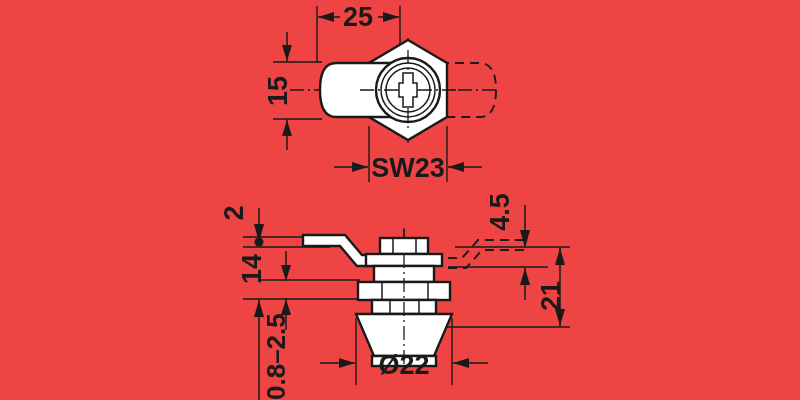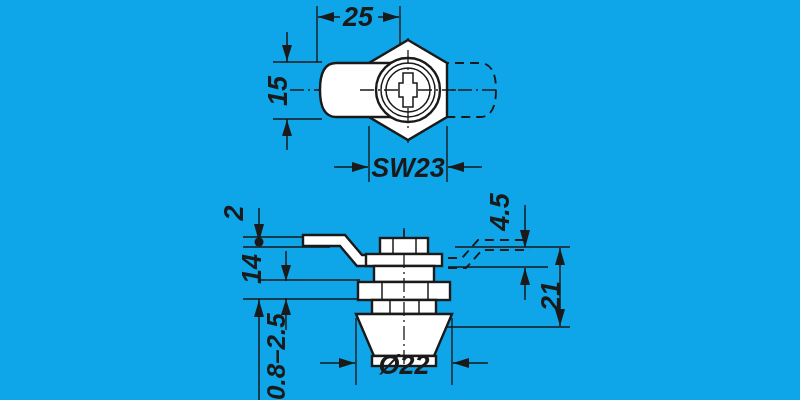--- a/index.html
+++ b/index.html
@@ -10,22 +10,21 @@
   body {
     width: 800px;
     height: 400px;
     overflow: hidden;
     font-family: "Liberation Sans", sans-serif;
   }
   #drawing-root {
     position: relative;
     width: 800px;
     height: 400px;
-    background: #0ea5e9;
-    font-style: italic;
+    background: #ef4444;
   }
   svg#tech-drawing {
     display: block;
     width: 800px;
     height: 400px;
   }
   .outline {
     fill: none;
     stroke: #1a1a1a;
     stroke-width: 2.4;

